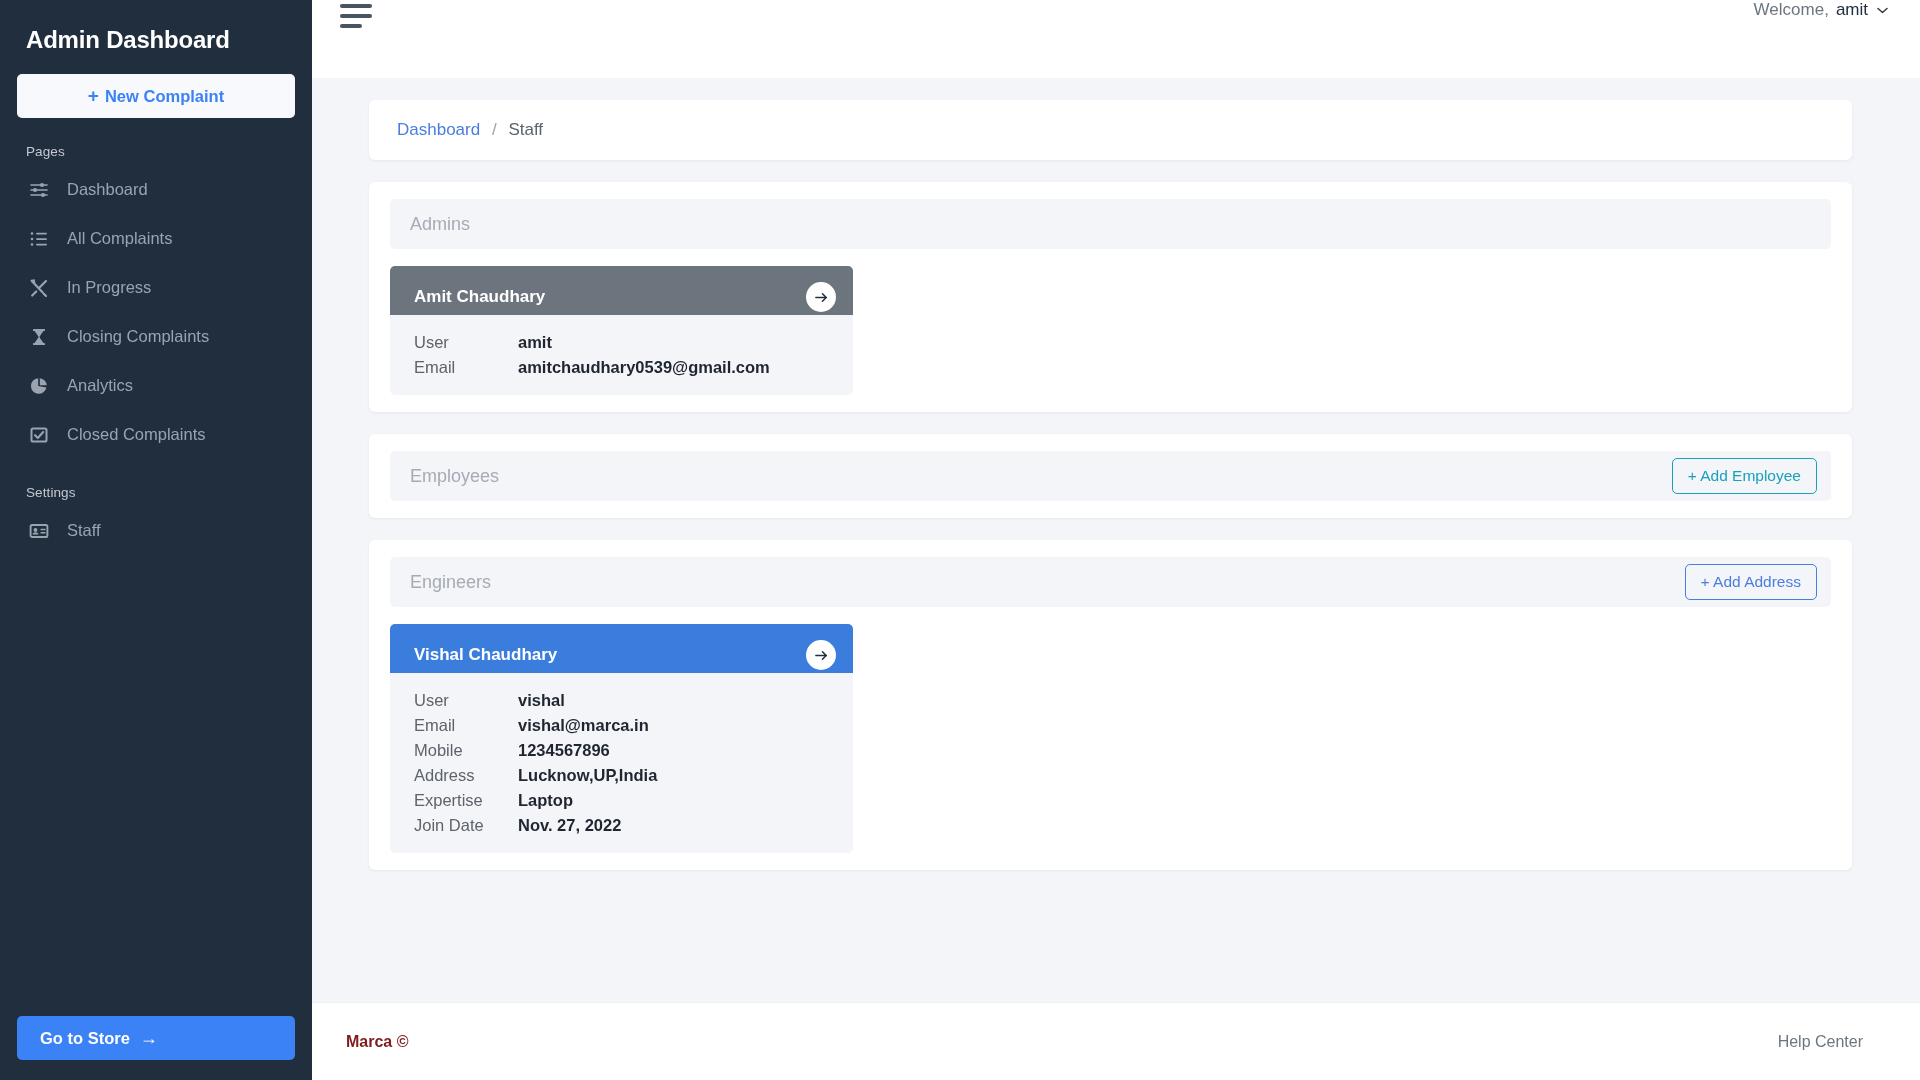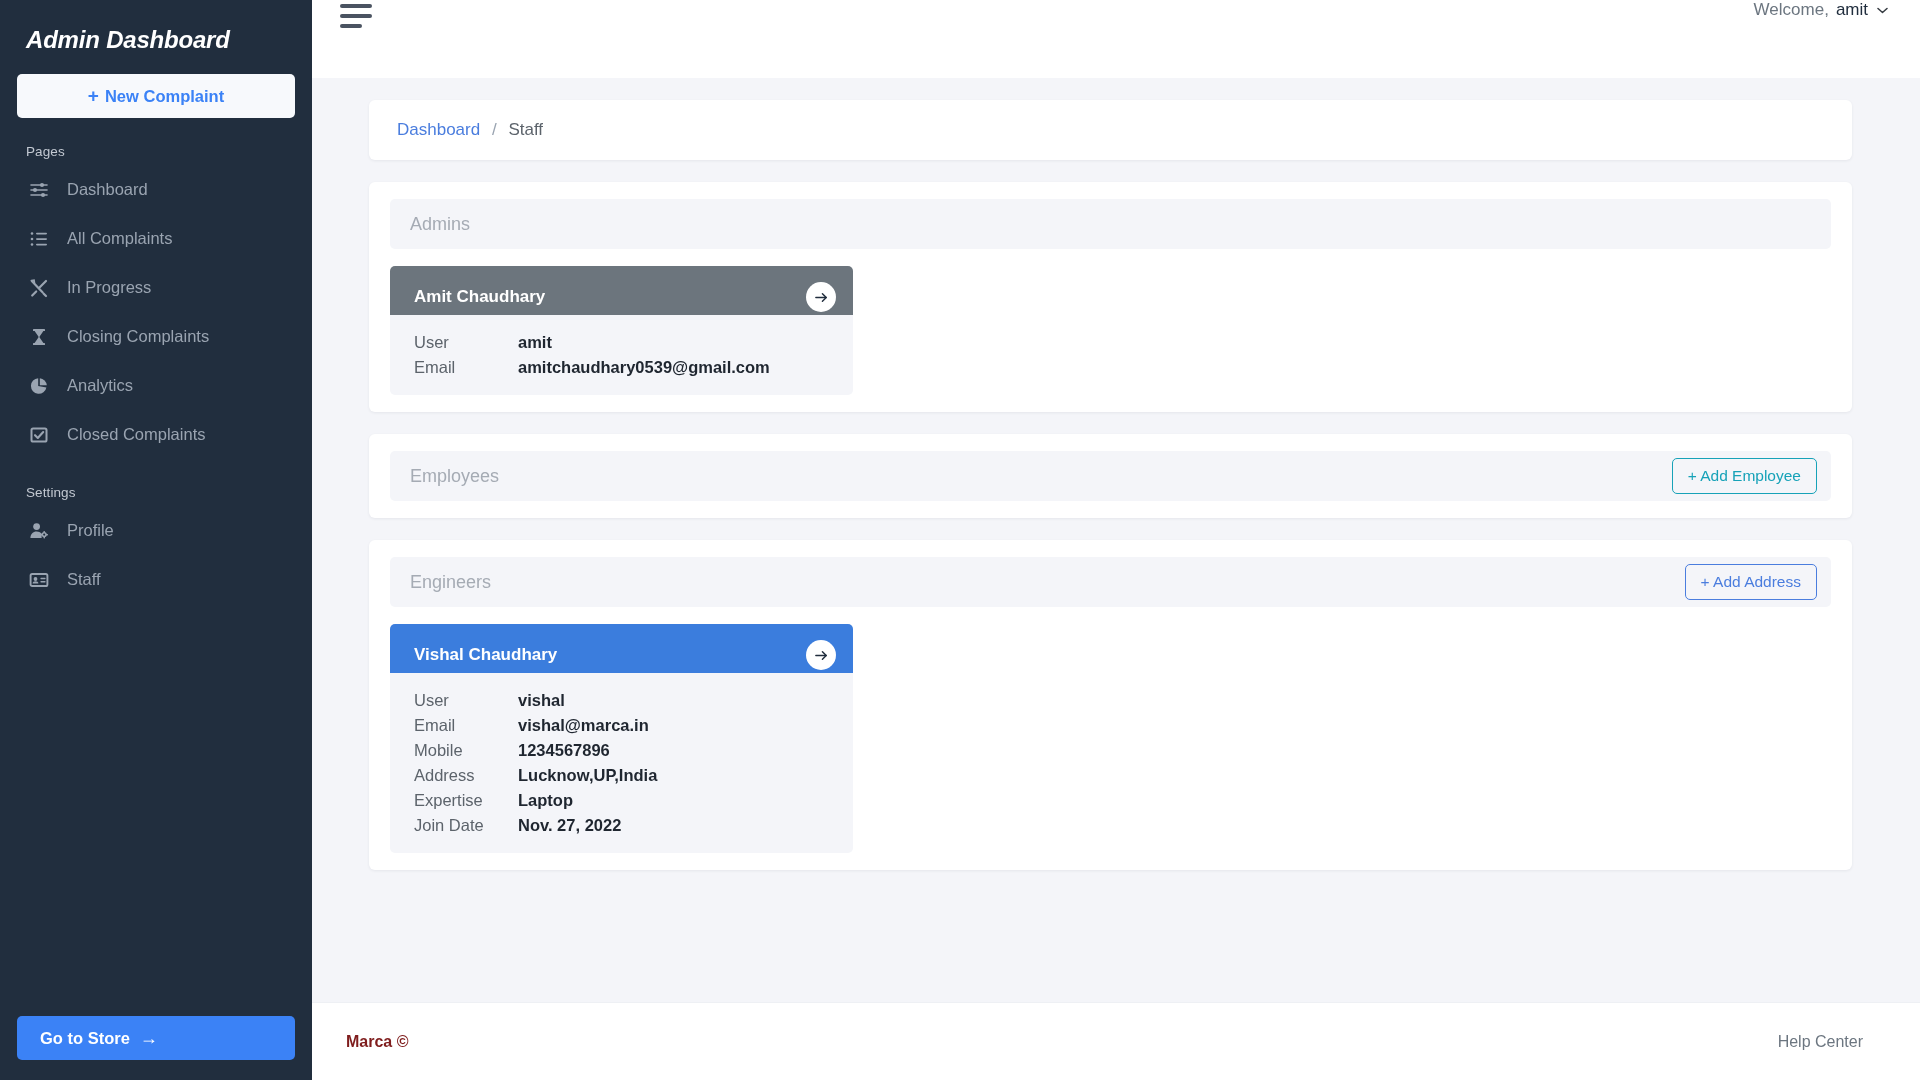--- a/index.html
+++ b/index.html
@@ -17,21 +17,20 @@
     background: #212e3e;
     position: relative;
     display: flex; flex-direction: column;
   }
   .brand {
     color: #ffffff;
     font-size: 24px; font-weight: bold;
     letter-spacing: -0.2px;
     padding: 28px 0 0 26px;
     line-height: 1;
-    font-style: italic;
   }
   .new-complaint-btn {
     margin: 22px 17px 0 17px;
     height: 44px;
     background: #f7f9fc;
     border-radius: 5px;
     display: flex; align-items: center; justify-content: center;
     color: #3b82f6;
     font-size: 16.5px; font-weight: bold;
     cursor: pointer;
@@ -255,35 +254,20 @@
         <svg width="20" height="20" viewBox="0 0 20 20">
           <rect x="2.5" y="3.5" width="15" height="13" rx="1.6" fill="none" stroke="#9aa4b1" stroke-width="2"></rect>
           <path d="M6 10.2 L8.8 13 L14.2 7" fill="none" stroke="#9aa4b1" stroke-width="2.1" stroke-linecap="round" stroke-linejoin="round"></path>
         </svg>
       </span>
       <span>Closed Complaints</span>
     </div>
 
     <div class="nav-section-label">Settings</div>
 
-    <div class="nav-item">
-      <span class="nav-icon">
-        <svg width="20" height="20" viewBox="0 0 20 20" fill="#9aa4b1">
-          <circle cx="7.6" cy="5.6" r="3.4"></circle>
-          <path d="M1.4 17 C1.4 12.8 4.2 10.4 7.6 10.4 C9.6 10.4 11.4 11.2 12.6 12.6 L12.6 17 Z"></path>
-          <circle cx="15.2" cy="13.6" r="2.6"></circle>
-          <circle cx="15.2" cy="13.6" r="1.05" fill="#212e3e"></circle>
-          <rect x="14.5" y="9.9" width="1.5" height="2.1" rx="0.6"></rect>
-          <rect x="14.5" y="15.3" width="1.5" height="2.1" rx="0.6"></rect>
-          <rect x="11.5" y="12.9" width="2.1" height="1.5" rx="0.6"></rect>
-          <rect x="16.9" y="12.9" width="2.1" height="1.5" rx="0.6"></rect>
-        </svg>
-      </span>
-      <span>Profile</span>
-    </div>
 
     <div class="nav-item">
       <span class="nav-icon">
         <svg width="20" height="20" viewBox="0 0 20 20">
           <rect x="1.6" y="4" width="16.8" height="12" rx="1.6" fill="none" stroke="#9aa4b1" stroke-width="1.9"></rect>
           <circle cx="6.5" cy="9" r="1.9" fill="#9aa4b1"></circle>
           <path d="M3.6 13.6 C3.6 11.9 4.9 11.2 6.5 11.2 C8.1 11.2 9.4 11.9 9.4 13.6 Z" fill="#9aa4b1"></path>
           <rect x="11.4" y="7.8" width="5.2" height="1.4" rx="0.6" fill="#9aa4b1"></rect>
           <rect x="11.4" y="11" width="5.2" height="1.4" rx="0.6" fill="#9aa4b1"></rect>
         </svg>

